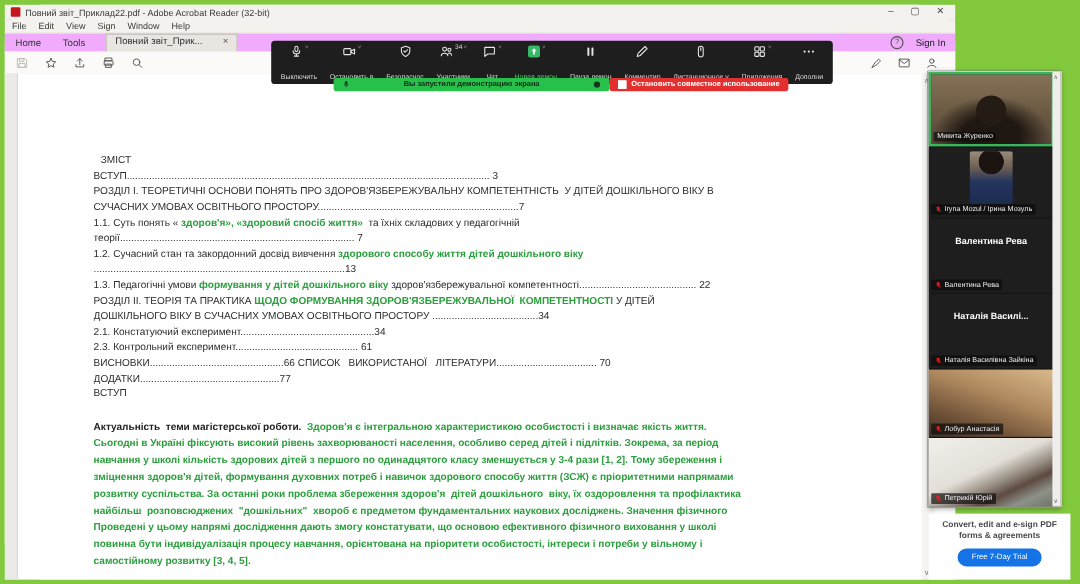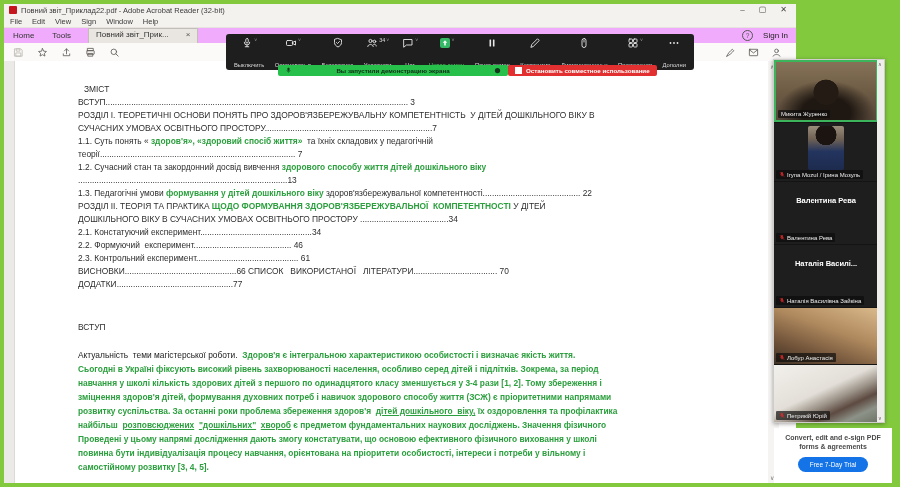--- a/index.html
+++ b/index.html
@@ -42,23 +42,23 @@
   .doc-scroll .down{position:absolute;bottom:2px;left:2px;}
   .pane-scroll{position:absolute;left:880px;width:10px;top:0;bottom:0;color:#666;font-size:6px;}
   .pane-scroll .up{position:absolute;top:28px;left:2px;}
   .pane-scroll .down{position:absolute;top:350px;left:2px;}
   #toc{position:absolute;left:74px;top:22px;width:700px;}
   #vstup-h{position:absolute;left:74px;top:261px;font-size:8.4px;color:#2d2d2d;}
   #bodytext{position:absolute;left:74px;top:287px;width:700px;}
   .dline{white-space:pre;overflow:hidden;height:13px;font-size:8.4px;line-height:13px;}
   .bline{height:14px;line-height:14px;}
   .s-k{color:#2d2d2d;}
-  .s-kb{color:#222;font-weight:normal;}
+  .s-kb{color:#222;font-weight:bold;}
   .s-g{color:#2b9f3d;font-weight:bold;}
-  .s-gu{color:#2b9f3d;font-weight:bold;text-decoration:underline;}
+  .s-gu{color:#2b9f3d;font-weight:bold;}
 
   
   #zoombar{position:absolute;left:226px;top:34px;width:456px;height:33px;background:#1e1e1e;
     border-radius:3px;display:flex;align-items:stretch;justify-content:space-between;padding:2px 6px 1px;}
   .zbtn{display:flex;flex-direction:column;align-items:center;justify-content:space-between;
     padding:1px 2px;cursor:default;}
   .zico-row{display:flex;align-items:flex-start;gap:1px;height:14px;}
   .zico-row .icn, .zico-row .icn svg{width:12px;height:12px;color:#e8e8e8;display:inline-flex;}
   .zchev{font-size:5px;color:#9a9a9a;line-height:6px;}
   .zbadge{font-size:5.5px;color:#dcdcdc;line-height:6px;}
@@ -196,33 +196,32 @@
               <circle cx="12" cy="8.5" r="4"></circle>
               <path d="M4.5 20c1.5-5 13.5-5 15 0"></path>
             </svg>
           </span>
         </span>
     </div>
 
     <div class="docarea">
       <div class="leftstrip"></div>
       <div id="toc">
-          <div class="dline " style="padding-left: 6px;"><span class="s-k">ЗМІСТ</span></div>
+          <div class="dline " style="padding-left: 6px; margin-top: 44px;"><span class="s-k">ЗМІСТ</span></div>
           <div class="dline "><span class="s-k">ВСТУП</span><span class="s-k">..................................................................................................................................</span><span class="s-k"> 3</span></div>
           <div class="dline "><span class="s-k">РОЗДІЛ І. ТЕОРЕТИЧНІ ОСНОВИ ПОНЯТЬ ПРО ЗДОРОВ'ЯЗБЕРЕЖУВАЛЬНУ КОМПЕТЕНТНІСТЬ  У ДІТЕЙ ДОШКІЛЬНОГО ВІКУ В</span></div>
           <div class="dline "><span class="s-k">СУЧАСНИХ УМОВАХ ОСВІТНЬОГО ПРОСТОРУ</span><span class="s-k">........................................................................</span><span class="s-k">7</span></div>
           <div class="dline "><span class="s-k">1.1. Суть понять « </span><span class="s-g">здоров'я», «здоровий спосіб життя»</span><span class="s-k">  та їхніх складових у педагогічній</span></div>
           <div class="dline "><span class="s-k">теорії</span><span class="s-k">....................................................................................</span><span class="s-k"> 7</span></div>
           <div class="dline "><span class="s-k">1.2. Сучасний стан та закордонний досвід вивчення </span><span class="s-g">здорового способу життя дітей дошкільного віку</span></div>
           <div class="dline "><span class="s-k">..........................................................................................</span><span class="s-k">13</span></div>
           <div class="dline "><span class="s-k">1.3. Педагогічні умови </span><span class="s-g">формування у дітей дошкільного віку</span><span class="s-k"> здоров'язбережувальної компетентності</span><span class="s-k">..........................................</span><span class="s-k"> 22</span></div>
           <div class="dline "><span class="s-k">РОЗДІЛ ІІ. ТЕОРІЯ ТА ПРАКТИКА </span><span class="s-g">ЩОДО ФОРМУВАННЯ ЗДОРОВ'ЯЗБЕРЕЖУВАЛЬНОЇ  КОМПЕТЕНТНОСТІ</span><span class="s-k"> У ДІТЕЙ</span></div>
           <div class="dline "><span class="s-k">ДОШКІЛЬНОГО ВІКУ В СУЧАСНИХ УМОВАХ ОСВІТНЬОГО ПРОСТОРУ </span><span class="s-k">......................................</span><span class="s-k">34</span></div>
           <div class="dline "><span class="s-k">2.1. Констатуючий експеримент</span><span class="s-k">................................................</span><span class="s-k">34</span></div>
-          <div class="dline "><span class="s-k">2.2. Формуючий  експеримент</span><span class="s-k">..........................................</span><span class="s-k"> 46</span></div>
           <div class="dline "><span class="s-k">2.3. Контрольний експеримент</span><span class="s-k">............................................</span><span class="s-k"> 61</span></div>
           <div class="dline "><span class="s-k">ВИСНОВКИ</span><span class="s-k">................................................</span><span class="s-k">66 СПИСОК   ВИКОРИСТАНОЇ   ЛІТЕРАТУРИ</span><span class="s-k">....................................</span><span class="s-k"> 70</span></div>
           <div class="dline "><span class="s-k">ДОДАТКИ</span><span class="s-k">..................................................</span><span class="s-k">77</span></div>
         </div>
       <div id="vstup-h">ВСТУП</div>
       <div id="bodytext">
           <div class="dline bline"><span class="s-kb">Актуальність  теми магістерської роботи.  </span><span class="s-g">Здоров'я є інтегральною характеристикою особистості і визначає якість життя.</span></div>
           <div class="dline bline"><span class="s-g">Сьогодні в Україні фіксують високий рівень захворюваності населення, особливо серед дітей і підлітків. Зокрема, за період</span></div>
           <div class="dline bline"><span class="s-g">навчання у школі кількість здорових дітей з першого по одинадцятого класу зменшується у 3-4 рази [1, 2]. Тому збереження і</span></div>
           <div class="dline bline"><span class="s-g">зміцнення здоров'я дітей, формування духовних потреб і навичок здорового способу життя (ЗСЖ) є пріоритетними напрямами</span></div>

